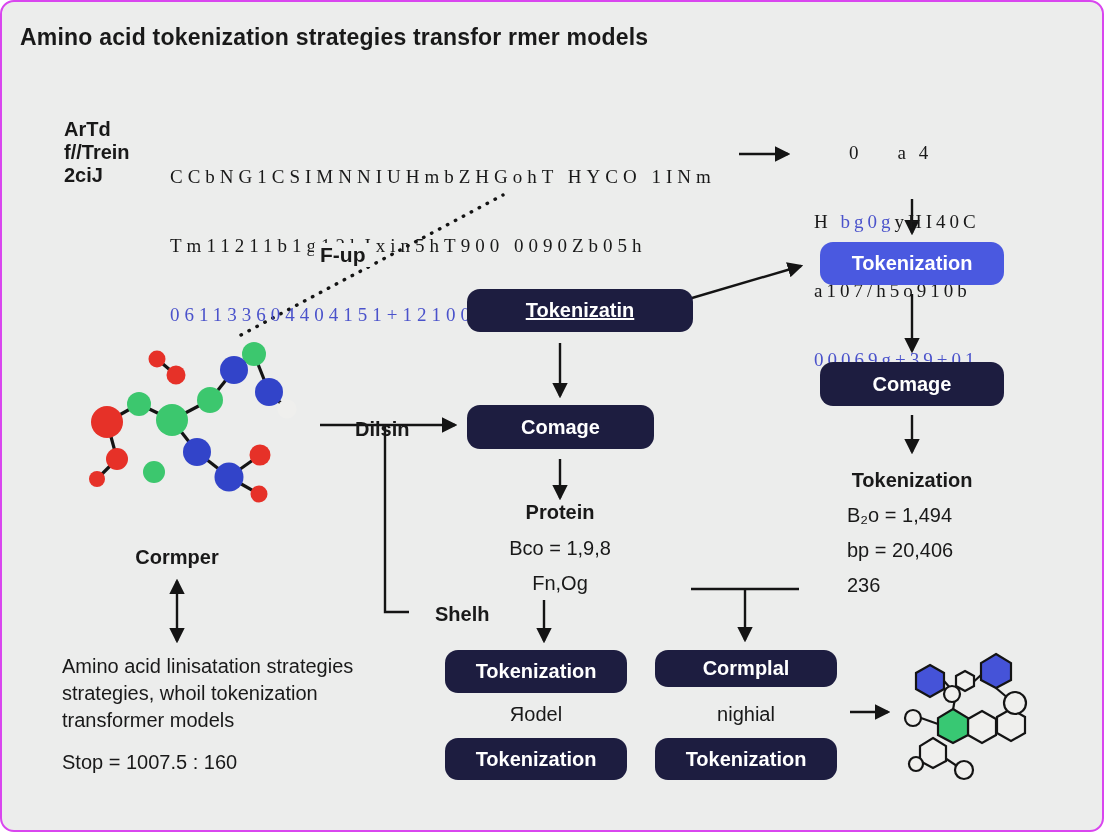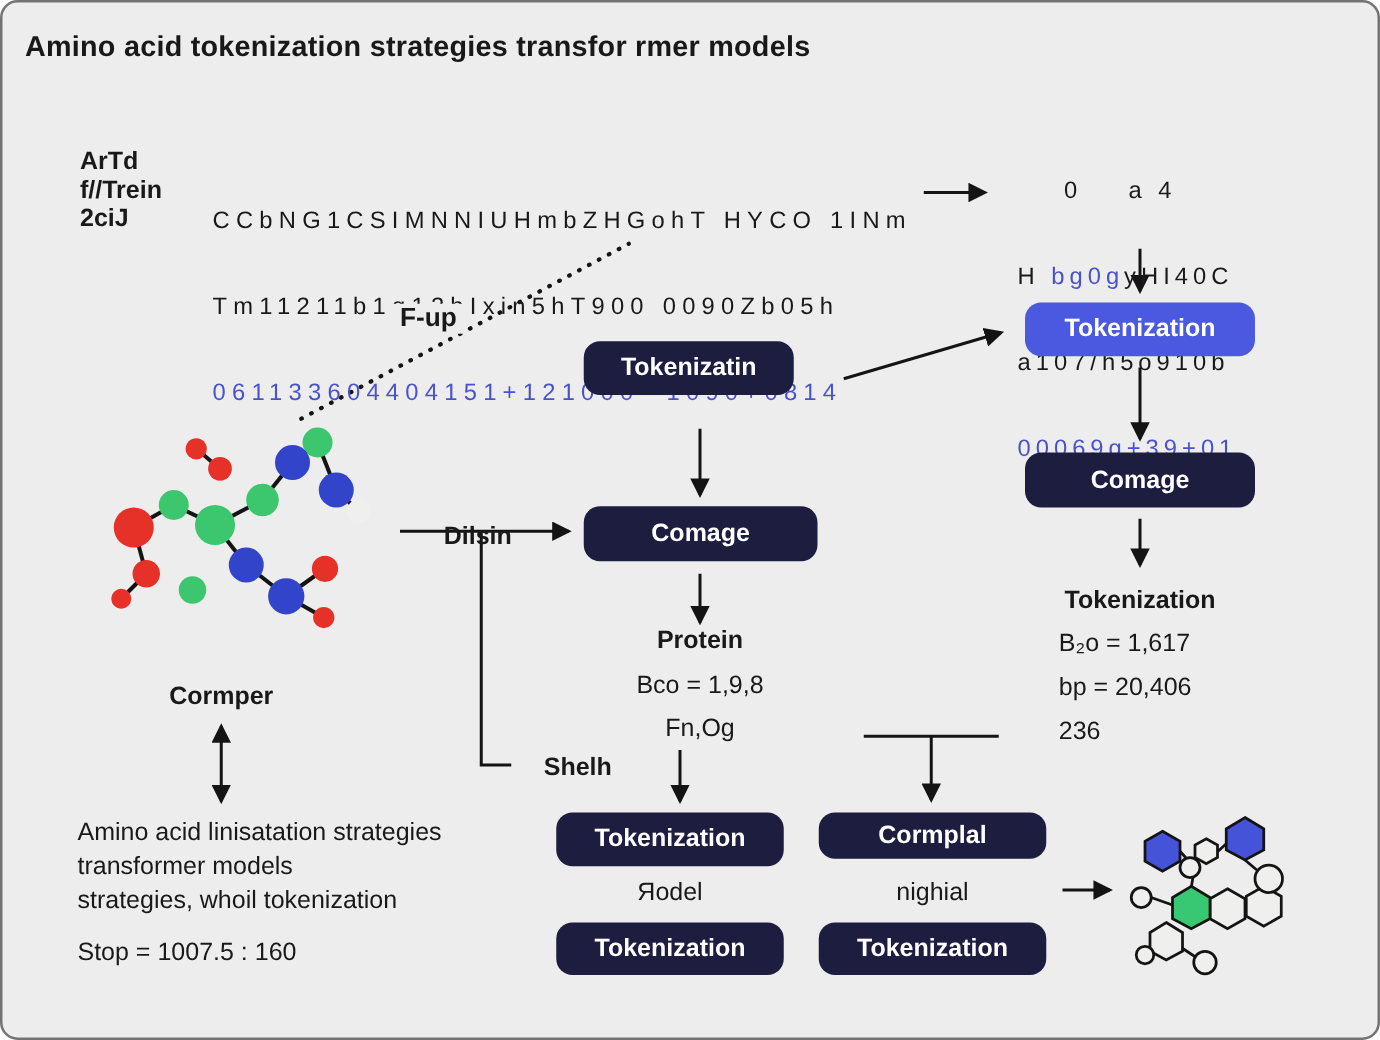--- a/index.html
+++ b/index.html
@@ -3,26 +3,26 @@
 <meta charset="utf-8">
 <style>
   :root{
     --background:#ecedec; --navy_box:#1d1d40; --blue_box:#4a59e0; --blue_seq:#4a52cb;
     --text:#191919; --outline:#141414; --mol_red:#e63128; --mol_green:#3cc76e;
     --mol_blue:#3244c9; --mol_white:#efefed; --hex_blue:#4553d8; --hex_green:#38c873;
   }
   html,body{margin:0;padding:0;background:#ffffff;}
   .canvas{
     position:relative;width:1104px;height:832px;box-sizing:border-box;
-    background:var(--background);border:2px solid #737373;border-radius:14px;
+    background:var(--background);border:2px solid #d946ef;border-radius:14px;
     overflow:hidden;font-family:"Liberation Sans", sans-serif;color:var(--text);
   }
   .abs{position:absolute;}
   .title{left:18px;top:22px;font-size:23px;font-weight:700;letter-spacing:.2px;}
-  .mono{font-family:Liberation Sans, sans-serif;white-space:pre;font-size:19px;line-height:23px;}
+  .mono{font-family:Liberation Serif, serif;white-space:pre;font-size:19px;line-height:23px;}
   .seq-labels{left:62px;top:116px;font-size:20px;font-weight:700;line-height:23px;}
   .seq-rows{left:168px;top:117px;letter-spacing:5px;}
   .seq-right{left:812px;top:93px;letter-spacing:4px;}
   .blue-t{color:var(--blue_seq);}
   .box{
     position:absolute;background:var(--navy_box);color:#fff;border-radius:13px;
     display:flex;align-items:center;justify-content:center;font-weight:700;font-size:20px;
   }
   .box.accent{background:var(--blue_box);}
   .lbl{position:absolute;font-weight:700;font-size:20px;}
@@ -144,38 +144,38 @@
     <div class="blue-t">00069g+39+01</div>
   </div>
 
   <div class="lbl masked" style="left:312px;top:241px;font-size:21px;">F-up</div>
   <div class="lbl" style="left:353px;top:416px;">Dilsin</div>
   <div class="lbl" style="left:417px;top:601px;margin-left:16px;">Shelh</div>
   <div class="lbl ctr" style="left:175px;top:544px;">Cormper</div>
 
   <div class="abs para">
     <div>Amino acid linisatation strategies</div>
+    <div>strategies, whoil tokenization</div>
     <div>transformer models</div>
-    <div>strategies, whoil tokenization</div>
     <div style="margin-top:15px;">Stop = 1007.5 : 160</div>
   </div>
 
-  <div class="box" style="left:465px;top:271px;width:168px;height:43px;">Tokenizatin</div>
+  <div class="box" style="left:465px;top:287px;width:226px;height:43px;text-decoration:underline;">Tokenizatin</div>
   <div class="box" style="left:465px;top:403px;width:187px;height:44px;">Comage</div>
   <div class="lbl ctr" style="left:558px;top:499px;">Protein</div>
   <div class="txt ctr" style="left:558px;top:535px;">Bco = 1,9,8</div>
   <div class="txt ctr" style="left:558px;top:570px;">Fn,Og</div>
   <div class="box" style="left:443px;top:648px;width:182px;height:43px;">Tokenization</div>
   <div class="txt ctr" style="left:534px;top:701px;">Яodel</div>
   <div class="box" style="left:443px;top:736px;width:182px;height:42px;">Tokenization</div>
 
   <div class="box" style="left:653px;top:648px;width:182px;height:37px;">Cormplal</div>
   <div class="txt ctr" style="left:744px;top:701px;text-align:center;">nighial</div>
   <div class="box" style="left:653px;top:736px;width:182px;height:42px;">Tokenization</div>
 
   <div class="box accent" style="left:818px;top:240px;width:184px;height:43px;">Tokenization</div>
   <div class="box" style="left:818px;top:360px;width:184px;height:44px;">Comage</div>
   <div class="lbl ctr" style="left:910px;top:467px;">Tokenization</div>
-  <div class="txt" style="left:845px;top:502px;">B₂o = 1,617</div>
+  <div class="txt" style="left:845px;top:502px;">B₂o = 1,494</div>
   <div class="txt" style="left:845px;top:537px;">bp = 20,406</div>
   <div class="txt" style="left:845px;top:572px;">236</div>
 
 </div>
 
 </body></html>

